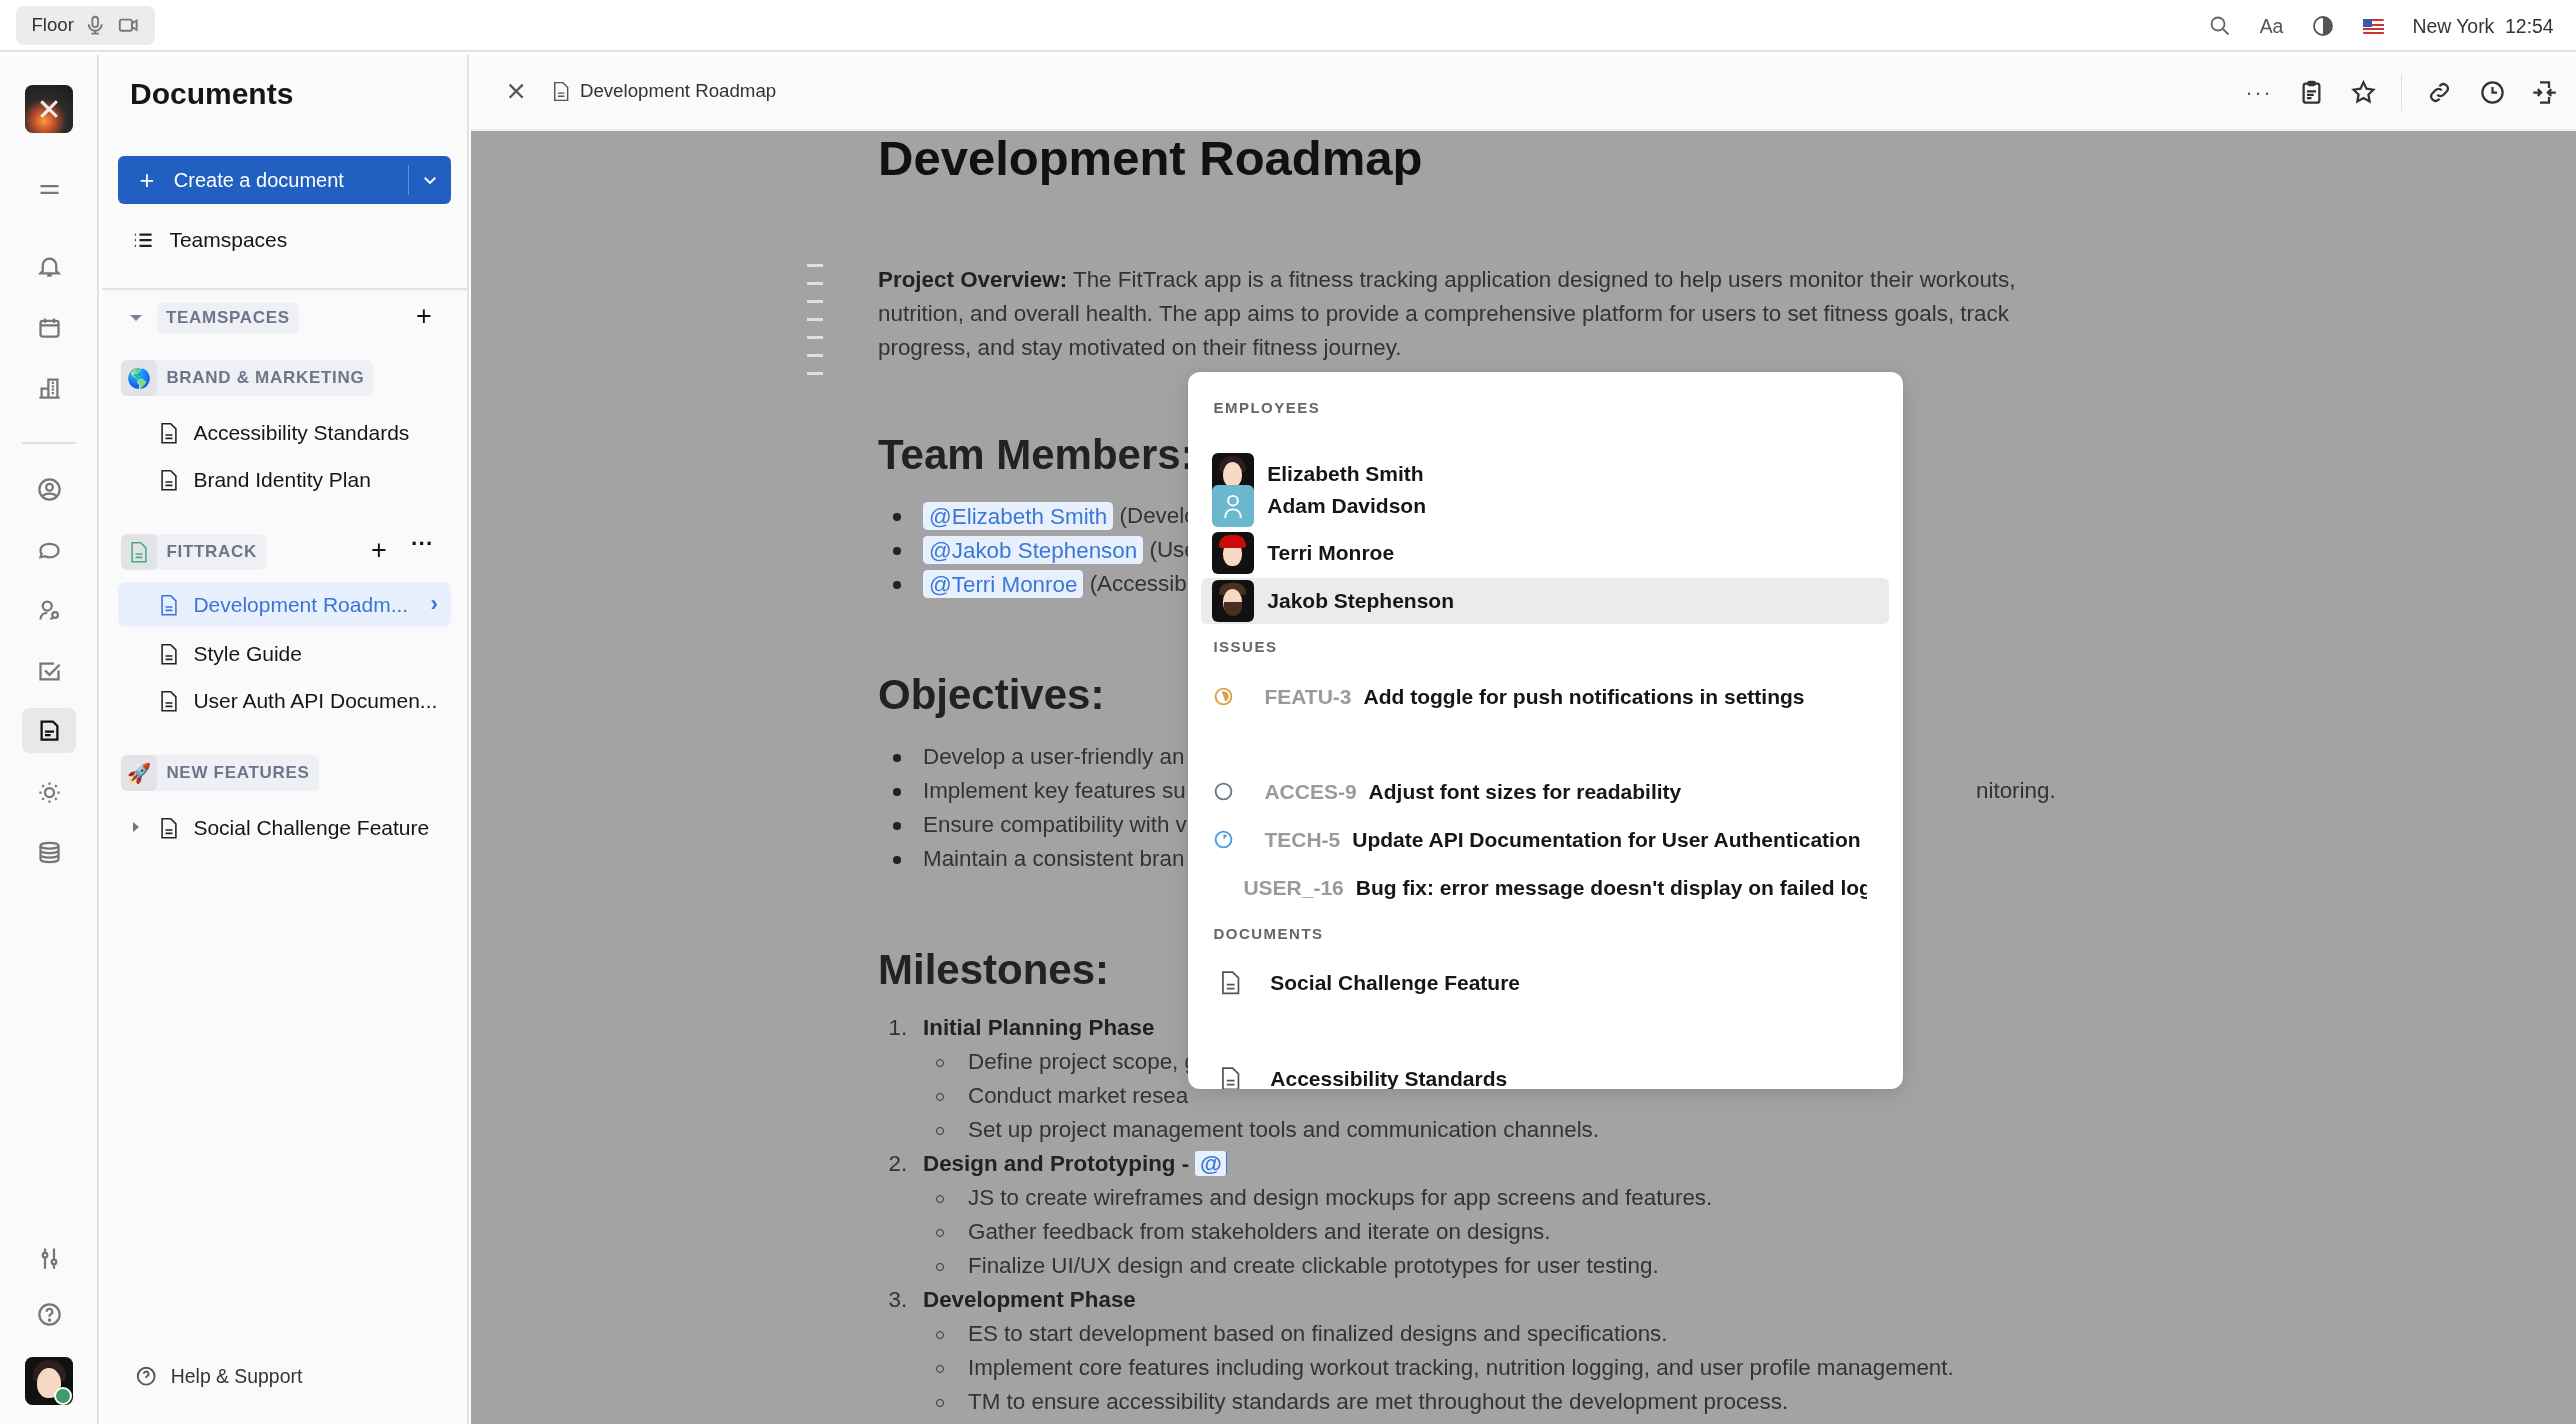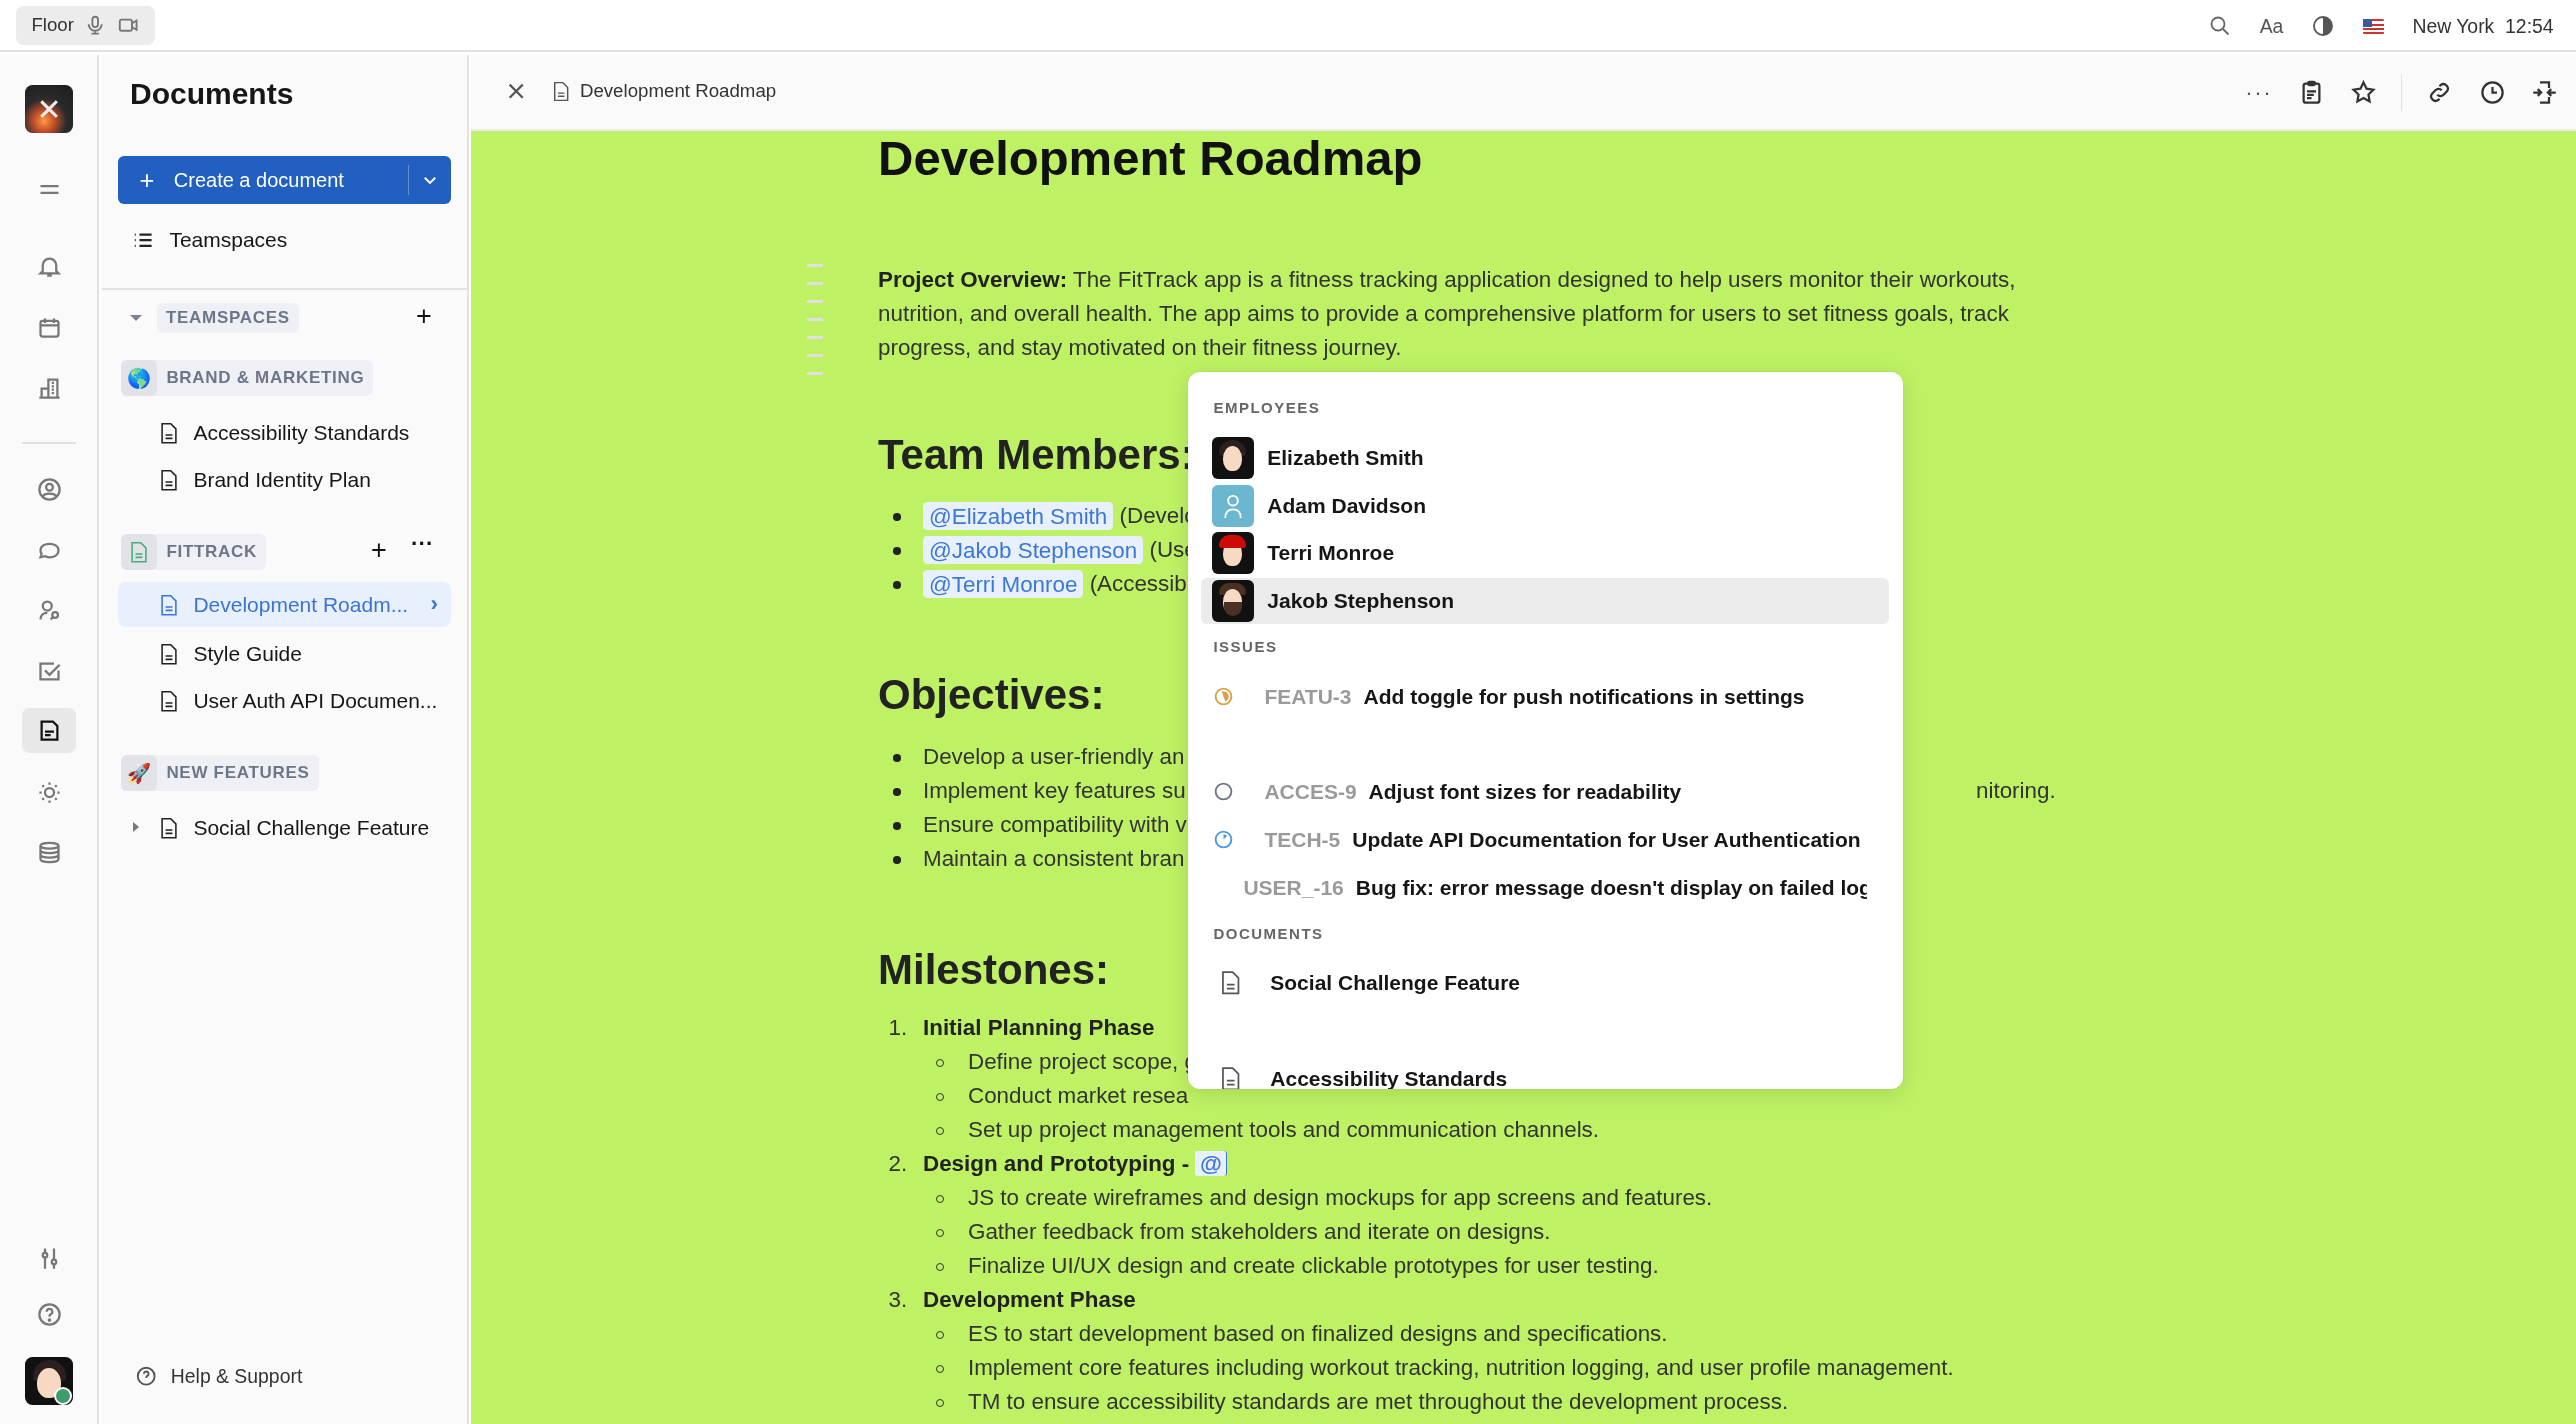--- a/index.html
+++ b/index.html
@@ -55,21 +55,21 @@
   .doc-item .txt { position: absolute; left: 75px; top: 10.5px; white-space: nowrap; }
   .doc-item.active { background: #e9f0fd; color: #3b74d8; }
   .doc-item .tail { position: absolute; right: 13.4px; top: 9px; font-size: 22.4px; font-weight: bold; color: #3b74d8; }
   .doc-item .sub-caret { position: absolute; left: 15px; top: 17px; width: 0; height: 0; border-top: 5.2px solid transparent; border-bottom: 5.2px solid transparent; border-left: 6px solid #777; }
   .file-ico { width: 18px; height: 22.4px; display: block; }
 
   .help { position: absolute; left: 33px; top: 1310px; display: flex; align-items: center; gap: 13.4px; font-size: 19.4px; color: #333; }
   .help svg { width: 22.4px; height: 22.4px; stroke: #555; fill: none; stroke-width: 2; }
 
   
-  .main { position: absolute; left: 471px; top: 55px; width: 2105px; height: 1370px; background: #bef264; overflow: hidden; }
+  .main { position: absolute; left: 471px; top: 55px; width: 2105px; height: 1370px; background: #a3a3a3; overflow: hidden; }
   .doc-header { position: absolute; left: 0; top: 0; width: 2105px; height: 76px; background: #fafafa; border-bottom: 2.2px solid #ececec; z-index: 5; }
   .close-x { position: absolute; left: 34px; top: 25.4px; width: 25.4px; height: 25.4px; }
   .close-x svg { width: 22.4px; height: 22.4px; stroke: #555; stroke-width: 2.4; }
   .crumb { position: absolute; left: 82px; top: 25px; display: flex; align-items: center; gap: 10.5px; font-size: 18.7px; color: #333; }
   .hdr-tools { position: absolute; right: 16.4px; top: 19.4px; display: flex; align-items: center; gap: 22.4px; }
   .hdr-tools .t { width: 30px; height: 33px; display: flex; align-items: center; justify-content: center; }
   .hdr-tools svg { width: 27px; height: 27px; stroke: #333; fill: none; stroke-width: 2; }
   .hdr-tools .vsep { width: 1.5px; height: 37px; background: #e0e0e0; }
   .hdr-tools .dots { font-size: 22.4px; color: #555; letter-spacing: 1.5px; }
 
@@ -453,21 +453,21 @@
         <span class="head">Testing and Quality Assurance</span>
         
       </li>
     </ol>
   </div>
 </div>
 
 <div class="popup">
   <div class="pop-sec" style="top:27px">EMPLOYEES</div>
 
-  <div class="emp" style="top:63px">
+  <div class="emp" style="top:79px">
     <div class="av">
         <div class="hair" style="background:#2c1f1f"></div>
         <div class="face"></div>
       </div>
     <span class="name">Elizabeth Smith</span>
   </div>
   <div class="emp" style="top:111px">
     <div class="av blue">
       <svg style="position:absolute;left:9px;top:7.5px;width:24px;height:27px" viewBox="0 0 24 28" fill="none" stroke="#fff" stroke-width="2">
           <circle cx="12" cy="8" r="5"></circle>

